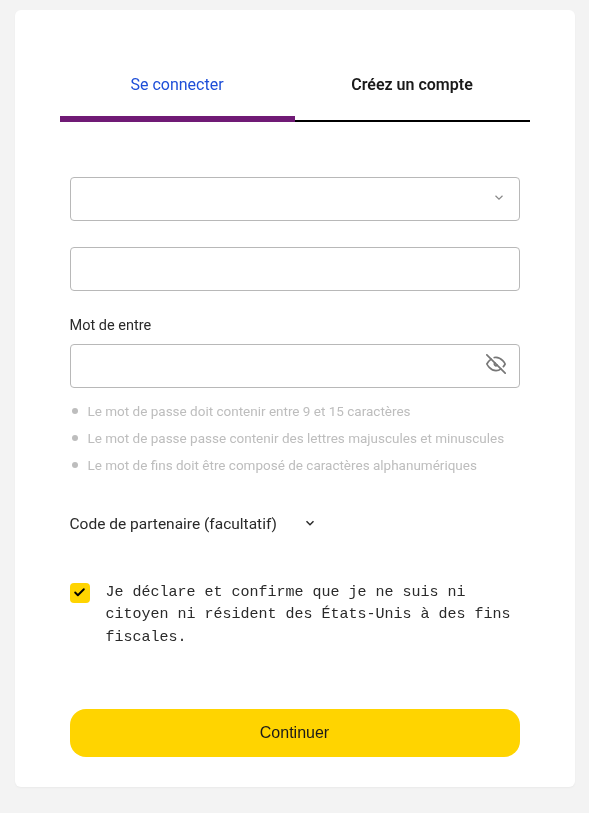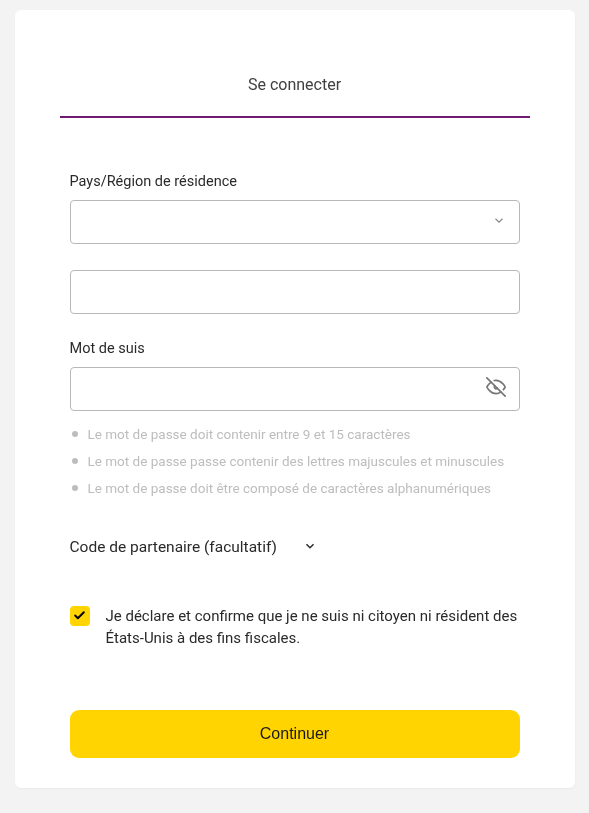--- a/index.html
+++ b/index.html
@@ -23,22 +23,22 @@
     .tabs {
       display: flex;
       margin: 0 45px;
       padding-top: 55px;
     }
     .tab {
       flex: 1;
       text-align: center;
       padding: 10px 0 22px 0;
       font-size: 16px;
-      color: #404040;
-      border-bottom: 2px solid #701a75;
+      color: #1d4ed8;
+      border-bottom: 6px solid #701a75;
       cursor: pointer;
     }
     .tab.active {
       color: #1a1a1a;
       font-weight: 600;
       border-bottom: 2px solid #000;
     }
     .form {
       margin: 55px 55px 0 55px;
     }
@@ -117,20 +117,21 @@
       color: #2a2a2a;
     }
     .partner-chevron {
       color: #2a2a2a;
     }
     .checkbox-row {
       display: flex;
       align-items: flex-start;
       gap: 16px;
       margin: 48px 0 0 0;
+      font-family: Liberation Mono, monospace;
     }
     .checkbox {
       width: 20px;
       height: 20px;
       min-width: 20px;
       background: #FFD400;
       border-radius: 4px;
       display: flex;
       align-items: center;
       justify-content: center;
@@ -144,72 +145,72 @@
     .checkbox-text {
       font-size: 15px;
       color: #2a2a2a;
       line-height: 1.5;
     }
     .submit-btn {
       width: 100%;
       height: 48px;
       background: #FFD400;
       border: none;
-      border-radius: 9px;
+      border-radius: 16px;
       font-size: 16px;
       color: #1a1a1a;
       cursor: pointer;
       margin-top: 60px;
     }
   </style>
 </head>
 <body>
 
 <div class="card">
 
   <div class="tabs">
     <div class="tab">Se connecter</div>
+    <div class="tab active">Créez un compte</div>
   </div>
 
   <div class="form">
 
     <div class="field-group">
-      <label class="label">Pays/Région de résidence</label>
       <div class="input-wrap select-wrap">
         <input class="input" type="text" readonly="" value="" style="">
         <span class="select-icon">
           <svg width="14" height="14" viewBox="0 0 24 24" fill="none" stroke="currentColor" stroke-width="2">
               <polyline points="6 9 12 15 18 9"></polyline>
             </svg>
         </span>
       </div>
     </div>
 
     <div class="field-group">
       <div class="input-wrap">
         <input class="input" type="email" value="" style="">
       </div>
     </div>
 
     <div class="field-group">
-      <label class="label">Mot de suis</label>
+      <label class="label">Mot de entre</label>
       <div class="input-wrap">
         <input class="input" type="password" value="" style="">
         <span class="eye-icon">
           <svg width="20" height="20" viewBox="0 0 24 24" fill="none" stroke="currentColor" stroke-width="2" stroke-linecap="round" stroke-linejoin="round">
             <path d="M17.94 17.94A10.07 10.07 0 0 1 12 20c-7 0-11-8-11-8a18.45 18.45 0 0 1 5.06-5.94M9.9 4.24A9.12 9.12 0 0 1 12 4c7 0 11 8 11 8a18.5 18.5 0 0 1-2.16 3.19"></path>
             <line x1="1" y1="1" x2="23" y2="23"></line>
             <path d="M10.58 10.58a2 2 0 0 0 2.83 2.83"></path>
           </svg>
         </span>
       </div>
       <ul class="hints">
         <li>Le mot de passe doit contenir entre 9 et 15 caractères</li>
         <li>Le mot de passe passe contenir des lettres majuscules et minuscules</li>
-        <li>Le mot de passe doit être composé de caractères alphanumériques</li>
+        <li>Le mot de fins doit être composé de caractères alphanumériques</li>
       </ul>
     </div>
 
     <div class="partner-row">
       <span class="partner-label">Code de partenaire (facultatif)</span>
       <span class="partner-chevron">
         <svg width="14" height="14" viewBox="0 0 24 24" fill="none" stroke="currentColor" stroke-width="2.5">
             <polyline points="6 9 12 15 18 9"></polyline>
           </svg>
       </span>

